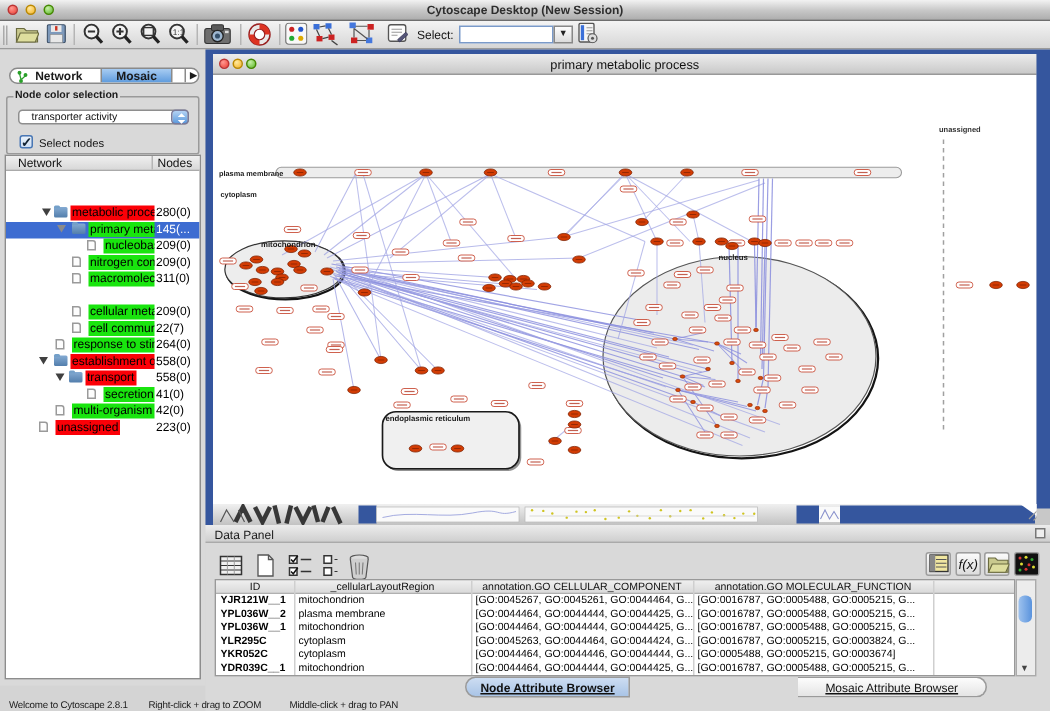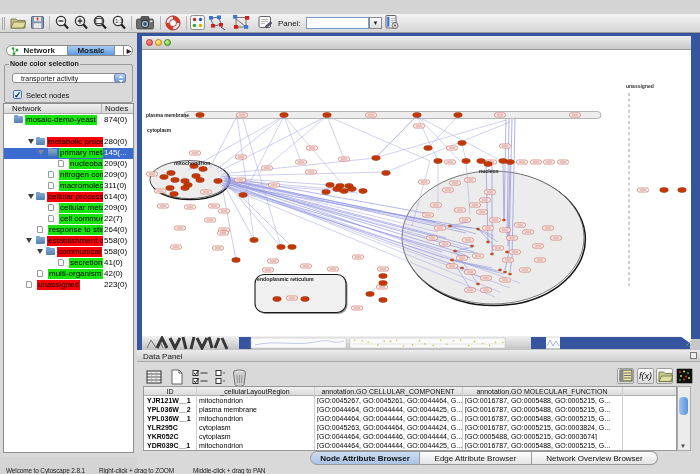--- a/index.html
+++ b/index.html
@@ -56,26 +56,32 @@
 .drow{position:absolute;left:0;width:100%;height:9px;font-size:7px;color:#000;}
 .dc{position:absolute;top:1px;white-space:nowrap;overflow:hidden;}
 .dc1{left:3px;width:49px;}
 .dc2{left:55px;width:115px;}
 .dc3{left:173px;width:145px;}
 .dc4{left:321px;width:155px;}
 .colline{position:absolute;top:0;bottom:0;width:1px;background:#cfcfcf;}
 #dscroll{left:540px;top:36px;width:14px;height:65px;background:#ececec;border:1px solid #aaa;}
 #dthumb{position:absolute;left:1px;top:10px;width:9px;height:18px;background:linear-gradient(90deg,#9ec2ee,#5a93dd);border-radius:4px;}
 
-.btab{position:absolute;top:101px;height:14px;border:1px solid #9a9a9a;font-size:8px;color:#111;text-align:center;line-height:13px;background:linear-gradient(#fdfdfd,#e4e4e4);}
+.btab{position:absolute;top:101px;height:14px;border:1px solid #9a9a9a;font-size:8px;color:#111;text-align:center;line-height:13px;background:linear-gradient(#fdfdfd,#e4e4e4);text-decoration:underline;}
 
 #status{left:0;top:457px;width:700px;height:17px;font-size:6.5px;letter-spacing:-0.15px;color:#222;}
 #status span{position:absolute;top:10px;}
 </style></head><body>
 <div id="stage">
+<div class="abs" id="titlebar">
+  <span class="tl" style="left:5px;background:radial-gradient(circle at 35% 30%,#ff9991,#ee3f34);border:0.5px solid #b33;"></span>
+  <span class="tl" style="left:17px;background:radial-gradient(circle at 35% 30%,#ffe9a0,#f7b322);border:0.5px solid #b80;"></span>
+  <span class="tl" style="left:29px;background:radial-gradient(circle at 35% 30%,#c8f0a8,#5ebb2b);border:0.5px solid #480;"></span>
+  <span class="t">Cytoscape Desktop (New Session)</span>
+</div>
 <div class="abs" id="toolbar">
   <span style="position:absolute;left:2px;top:3px;width:3px;height:13px;border-left:1px solid #aaa;border-right:1px solid #aaa;"></span>
 <span style="position:absolute;left:10px;top:2px;width:16px;height:13px;">
         <svg width="16" height="13" viewBox="0 0 16 13">
           <path d="M1 3 h5 l1.5 1.5 H15 v7.5 H1 Z" fill="#c9c98e" stroke="#6b6b40" stroke-width="0.8"></path>
           <path d="M1 12 L3.5 6 H16 L13.5 12 Z" fill="#dede9e" stroke="#6b6b40" stroke-width="0.8"></path>
         </svg>
       </span>
 <span style="position:absolute;left:31px;top:2px;width:13px;height:13px;">
         <svg width="13" height="13" viewBox="0 0 13 13">
@@ -163,21 +169,21 @@
           <path d="M5 3.5 H13 M4 5 L13 12 M14 6 L14 11 M4 4.8 L4 11 M6 13 H12" stroke="#555" stroke-width="0.8" fill="none"></path>
         </svg>
       </span>
 <span style="position:absolute;left:258px;top:1px;width:14px;height:14px;">
         <svg width="14" height="14" viewBox="0 0 14 14">
           <rect x="1" y="1.5" width="11.5" height="11" rx="1.5" fill="#fdfdfd" stroke="#555" stroke-width="0.9"></rect>
           <path d="M3 4.5 h7 M3 6.5 h7 M3 8.5 h4" stroke="#999" stroke-width="0.7"></path>
           <path d="M7 11.5 L12.5 6.5 L14 8 L8.5 13 Z" fill="#557" stroke="#335" stroke-width="0.5"></path>
         </svg>
       </span>
-<span style="position:absolute;left:278px;top:4.5px;font-size:8px;color:#111;">Panel:</span>
+<span style="position:absolute;left:278px;top:4.5px;font-size:8px;color:#111;">Select:</span>
 <span style="position:absolute;left:306px;top:2.5px;width:63px;height:12px;background:#fff;border:1px solid #7a9ac9;"></span>
 <span style="position:absolute;left:369px;top:2.5px;width:13px;height:12px;background:linear-gradient(#fdfdfd,#dcdcdc);border:1px solid #888;font-size:6px;text-align:center;line-height:11px;color:#222;">▼</span>
 <span style="position:absolute;left:385px;top:1px;width:14px;height:14px;">
         <svg width="14" height="14" viewBox="0 0 14 14">
           <rect x="1" y="0.5" width="10" height="12.5" rx="1" fill="#f5f5f5" stroke="#555" stroke-width="0.9"></rect>
           <rect x="2.2" y="1.8" width="2.2" height="10" fill="#3a6fd8"></rect>
           <path d="M6 3.5 h4 M6 5.5 h4 M6 7.5 h4" stroke="#999" stroke-width="0.7"></path>
           <circle cx="10" cy="10.5" r="3" fill="#ddd" stroke="#555" stroke-width="0.8"></circle>
           <circle cx="10" cy="10.5" r="1" fill="#555"></circle>
         </svg>
@@ -207,25 +213,20 @@
       </div>
   <div class="abs" id="checkbox">✓</div>
   <span class="abs" id="chklab">Select nodes</span>
   <div class="abs" id="treewrap">
     <div id="treehead">
           <span style="position:absolute;left:8px;top:0;">Network</span>
           <span style="position:absolute;left:101px;top:0;">Nodes</span>
           <span style="position:absolute;left:97px;top:0;bottom:0;width:1px;background:#b5b5b5;"></span>
         </div>
     <div style="position:absolute;left:0;top:10px;width:129px;height:338px;overflow:hidden;">
-<div class="trow" style="top:0.5px;">
-            <span class="fold" style="left:10px;"></span>
-            <span class="tlab" style="left:21px;max-width:78px;background:#19e50e;">mosaic-demo-yeast</span>
-            <span class="tnum" style="color:#000;">874(0)</span>
-          </div>
 <div class="trow" style="top:22.5px;">
             <span style="position:absolute;left:24px;top:2px;width:0;height:0;border-left:3.5px solid transparent;border-right:3.5px solid transparent;border-top:5px solid #404040;"></span>
             <span class="fold" style="left:32px;"></span>
             <span class="tlab" style="left:43px;max-width:56px;background:#fb0007;">metabolic process</span>
             <span class="tnum" style="color:#000;">280(0)</span>
           </div>
 <div class="trow" style="top:33.5px;background:#3d6cd1;">
             <span style="position:absolute;left:34px;top:2px;width:0;height:0;border-left:3.5px solid transparent;border-right:3.5px solid transparent;border-top:5px solid #8a8a8a;"></span>
             <span class="fold" style="left:44px;"></span>
             <span class="tlab" style="left:55px;max-width:44px;background:#19e50e;">primary metabo</span>
@@ -239,26 +240,20 @@
 <div class="trow" style="top:55.5px;">
             <span class="file" style="left:44px;"></span>
             <span class="tlab" style="left:55px;max-width:44px;background:#19e50e;">nitrogen compo</span>
             <span class="tnum" style="color:#000;">209(0)</span>
           </div>
 <div class="trow" style="top:66.5px;">
             <span class="file" style="left:44px;"></span>
             <span class="tlab" style="left:55px;max-width:44px;background:#19e50e;">macromolecule</span>
             <span class="tnum" style="color:#000;">311(0)</span>
           </div>
-<div class="trow" style="top:77.5px;">
-            <span style="position:absolute;left:24px;top:2px;width:0;height:0;border-left:3.5px solid transparent;border-right:3.5px solid transparent;border-top:5px solid #404040;"></span>
-            <span class="fold" style="left:32px;"></span>
-            <span class="tlab" style="left:43px;max-width:56px;background:#fb0007;">cellular process</span>
-            <span class="tnum" style="color:#000;">614(0)</span>
-          </div>
 <div class="trow" style="top:88.5px;">
             <span class="file" style="left:44px;"></span>
             <span class="tlab" style="left:55px;max-width:44px;background:#19e50e;">cellular metabo</span>
             <span class="tnum" style="color:#000;">209(0)</span>
           </div>
 <div class="trow" style="top:99.5px;">
             <span class="file" style="left:44px;"></span>
             <span class="tlab" style="left:55px;max-width:44px;background:#19e50e;">cell communicat</span>
             <span class="tnum" style="color:#000;">22(7)</span>
           </div>
@@ -269,21 +264,21 @@
           </div>
 <div class="trow" style="top:121.5px;">
             <span style="position:absolute;left:22px;top:2px;width:0;height:0;border-left:3.5px solid transparent;border-right:3.5px solid transparent;border-top:5px solid #404040;"></span>
             <span class="fold" style="left:32px;"></span>
             <span class="tlab" style="left:43px;max-width:56px;background:#fb0007;">establishment of lo</span>
             <span class="tnum" style="color:#000;">558(0)</span>
           </div>
 <div class="trow" style="top:132.5px;">
             <span style="position:absolute;left:33px;top:2px;width:0;height:0;border-left:3.5px solid transparent;border-right:3.5px solid transparent;border-top:5px solid #404040;"></span>
             <span class="fold" style="left:42px;"></span>
-            <span class="tlab" style="left:53px;max-width:46px;background:#fb0007;">communicat</span>
+            <span class="tlab" style="left:53px;max-width:46px;background:#fb0007;">transport</span>
             <span class="tnum" style="color:#000;">558(0)</span>
           </div>
 <div class="trow" style="top:143.5px;">
             <span class="file" style="left:54px;"></span>
             <span class="tlab" style="left:65px;max-width:34px;background:#19e50e;">secretion</span>
             <span class="tnum" style="color:#000;">41(0)</span>
           </div>
 <div class="trow" style="top:154.5px;">
             <span class="file" style="left:33px;"></span>
             <span class="tlab" style="left:44px;max-width:55px;background:#19e50e;">multi-organism pro</span>
@@ -297,20 +292,21 @@
     </div>
   </div>
 </div>
 <div class="abs" id="desktop">
   <div class="abs" id="deskblue"></div>
   <div class="abs" id="frameL"></div>
   <div class="abs" id="ititle">
     <span class="tl" style="left:4px;top:3px;width:7px;height:7px;background:radial-gradient(circle at 35% 30%,#ff9991,#ee3f34);border:0.5px solid #b33;"></span>
     <span class="tl" style="left:13px;top:3px;width:7px;height:7px;background:radial-gradient(circle at 35% 30%,#ffe9a0,#f7b322);border:0.5px solid #b80;"></span>
     <span class="tl" style="left:22px;top:3px;width:7px;height:7px;background:radial-gradient(circle at 35% 30%,#c8f0a8,#5ebb2b);border:0.5px solid #480;"></span>
+    <span class="t">primary metabolic process</span>
   </div>
   <div class="abs" id="icontent">
         <svg id="net" viewBox="142 50 549 286" width="549" height="286">
 <rect x="184" y="111.5" width="417" height="7" rx="3.5" fill="#ededed" stroke="#9a9a9a" stroke-width="0.7"></rect>
 <ellipse cx="190.4" cy="180.6" rx="39.5" ry="19" fill="none" stroke="#141414" stroke-width="1.4"></ellipse>
 <ellipse cx="189.4" cy="179.6" rx="39.5" ry="19" fill="#ededed" stroke="#333" stroke-width="0.8"></ellipse>
 <ellipse cx="494.4" cy="239" rx="91" ry="66.5" fill="none" stroke="#141414" stroke-width="1.5"></ellipse>
 <ellipse cx="493" cy="237.5" rx="91" ry="66.5" fill="#ececec" stroke="#555" stroke-width="0.8"></ellipse>
 <rect x="256.5" y="276" width="91" height="38" rx="9" fill="#3a3a3a" opacity="0.55"></rect>
 <rect x="255" y="274.5" width="91" height="38" rx="9" fill="#f0f0f0" stroke="#1a1a1a" stroke-width="1.1"></rect>
@@ -839,20 +835,19 @@
           <span class="dc dc2">mitochondrion</span>
           <span class="dc dc3">[GO:0044464, GO:0044444, GO:0044425, G...</span>
           <span class="dc dc4">[GO:0016787, GO:0005488, GO:0005215, G...</span>
         </div>
   </div>
   <div class="abs" id="dscroll">
         <span id="dthumb"></span>
     <span style="position:absolute;left:2px;bottom:1px;font-size:6px;color:#444;">▼</span>
       </div>
   <span class="btab" style="left:173px;width:110px;background:linear-gradient(#cdddf2,#a9c4e6);border-radius:7px 0 0 7px;font-weight:bold;">Node Attribute Browser</span>
-  <span class="btab" style="left:283px;width:112px;border-left:none;">Edge Attribute Browser</span>
-  <span class="btab" style="left:395px;width:126px;border-left:none;border-radius:0 7px 7px 0;">Network Overview Browser</span>
+  <span class="btab" style="left:395px;width:126px;border-left:none;border-radius:0 7px 7px 0;">Mosaic Attribute Browser</span>
 </div>
 <div class="abs" id="status">
   <span style="left:6px;">Welcome to Cytoscape 2.8.1</span>
   <span style="left:99px;">Right-click + drag to ZOOM</span>
   <span style="left:193px;">Middle-click + drag to PAN</span>
 </div>
 </div>
 </body></html>

